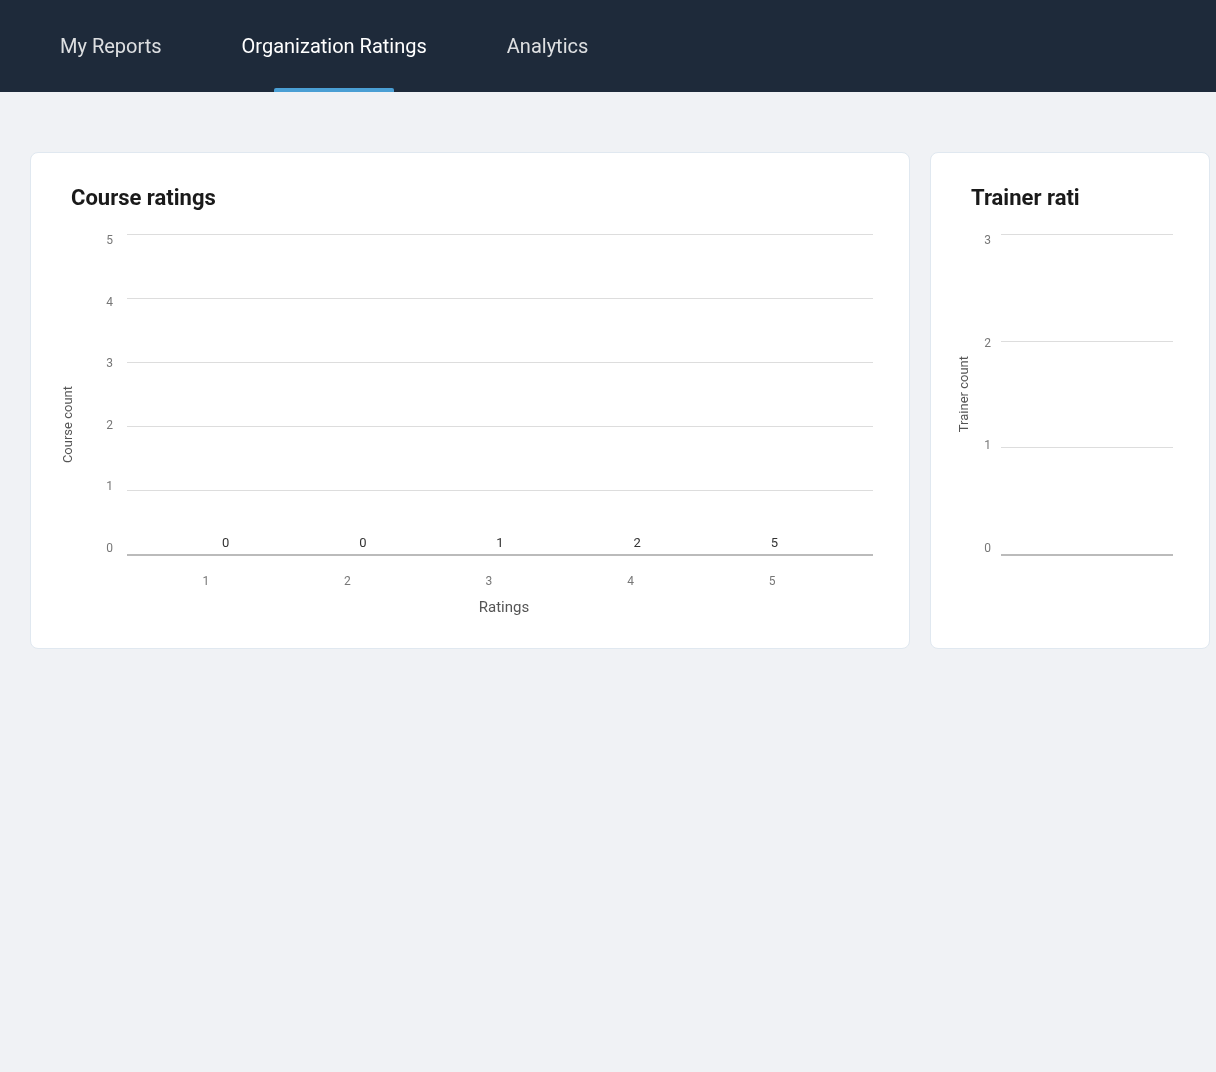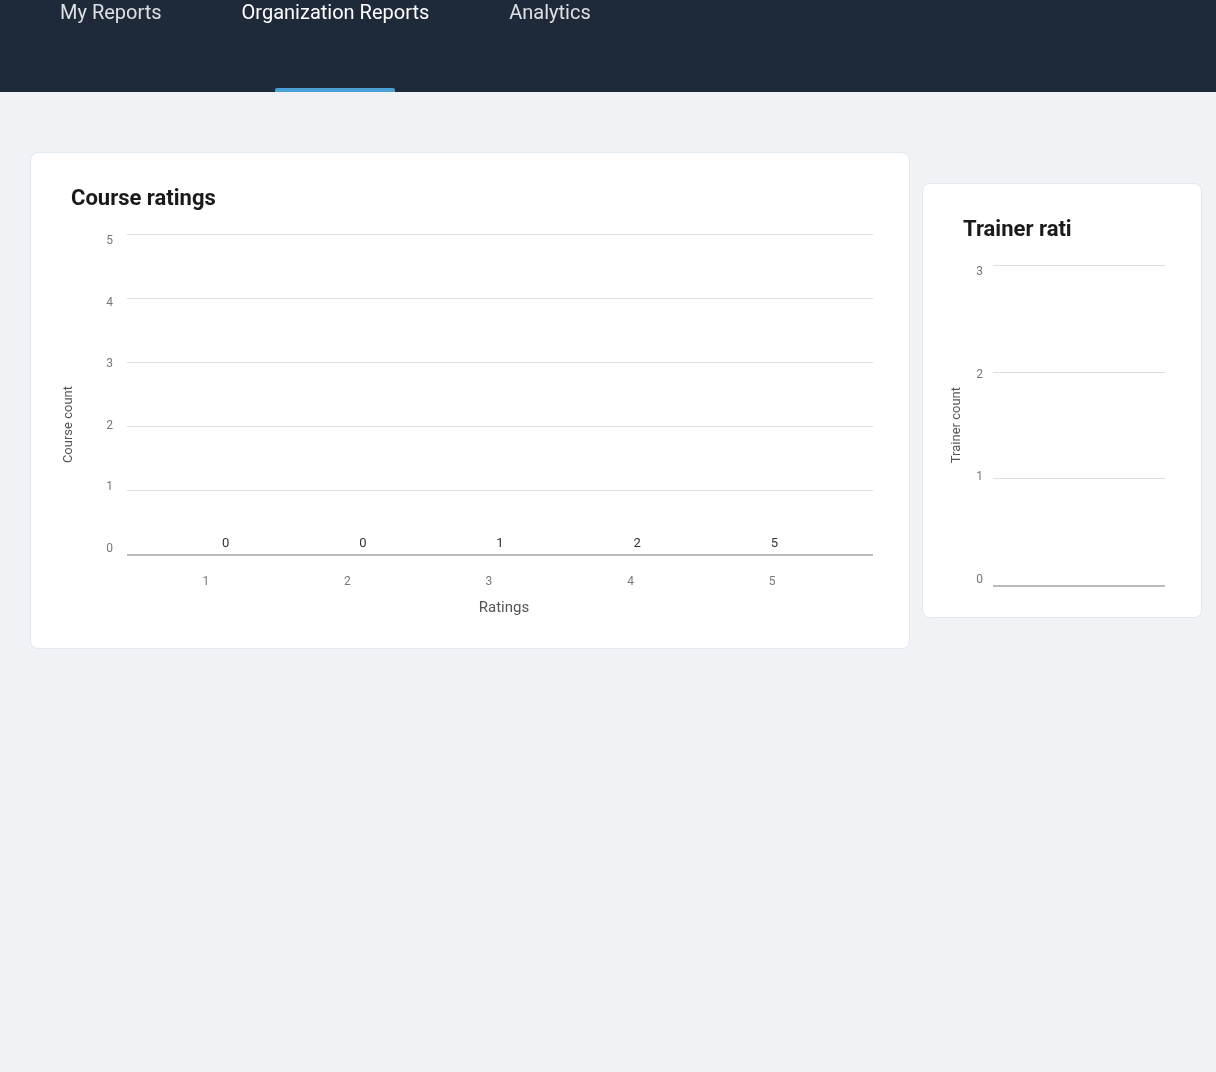--- a/index.html
+++ b/index.html
@@ -18,20 +18,21 @@
       height: 92px;
       padding: 0 20px;
     }
     .nav-item {
       color: #fff;
       font-size: 20px;
       font-weight: 400;
       padding: 0 40px;
       height: 92px;
       display: flex;
+      align-items: center;
       cursor: pointer;
       position: relative;
       white-space: nowrap;
       opacity: 0.85;
     }
     .nav-item.active {
       opacity: 1;
     }
     .nav-item.active::after {
       content: '';
@@ -42,23 +43,22 @@
       width: 120px;
       height: 4px;
       background: #4a9fd4;
       border-radius: 2px 2px 0 0;
     }
 
     
     .main-content {
       padding: 60px 30px 60px 30px;
       display: flex;
-      gap: 12px;
+      gap: 20px;
       overflow: hidden;
-      align-items: center;
     }
 
     
     .chart-card {
       background: #fff;
       border-radius: 8px;
       border: 1px solid #e0e8f0;
       padding: 32px 36px 32px 20px;
       flex-shrink: 0;
     }
@@ -145,21 +145,21 @@
     }
   </style>
 </head>
 <body>
 
 <nav class="nav-bar">
   <div class="nav-item">
     <span>My Reports</span>
   </div>
   <div class="nav-item active">
-    <span>Organization Reports</span>
+    <span>Organization Ratings</span>
   </div>
   <div class="nav-item">
     <span>Analytics</span>
   </div>
 </nav>
 
 <div class="main-content">
 
   <div class="chart-card main-card">
     <div class="chart-title">Course ratings</div>

